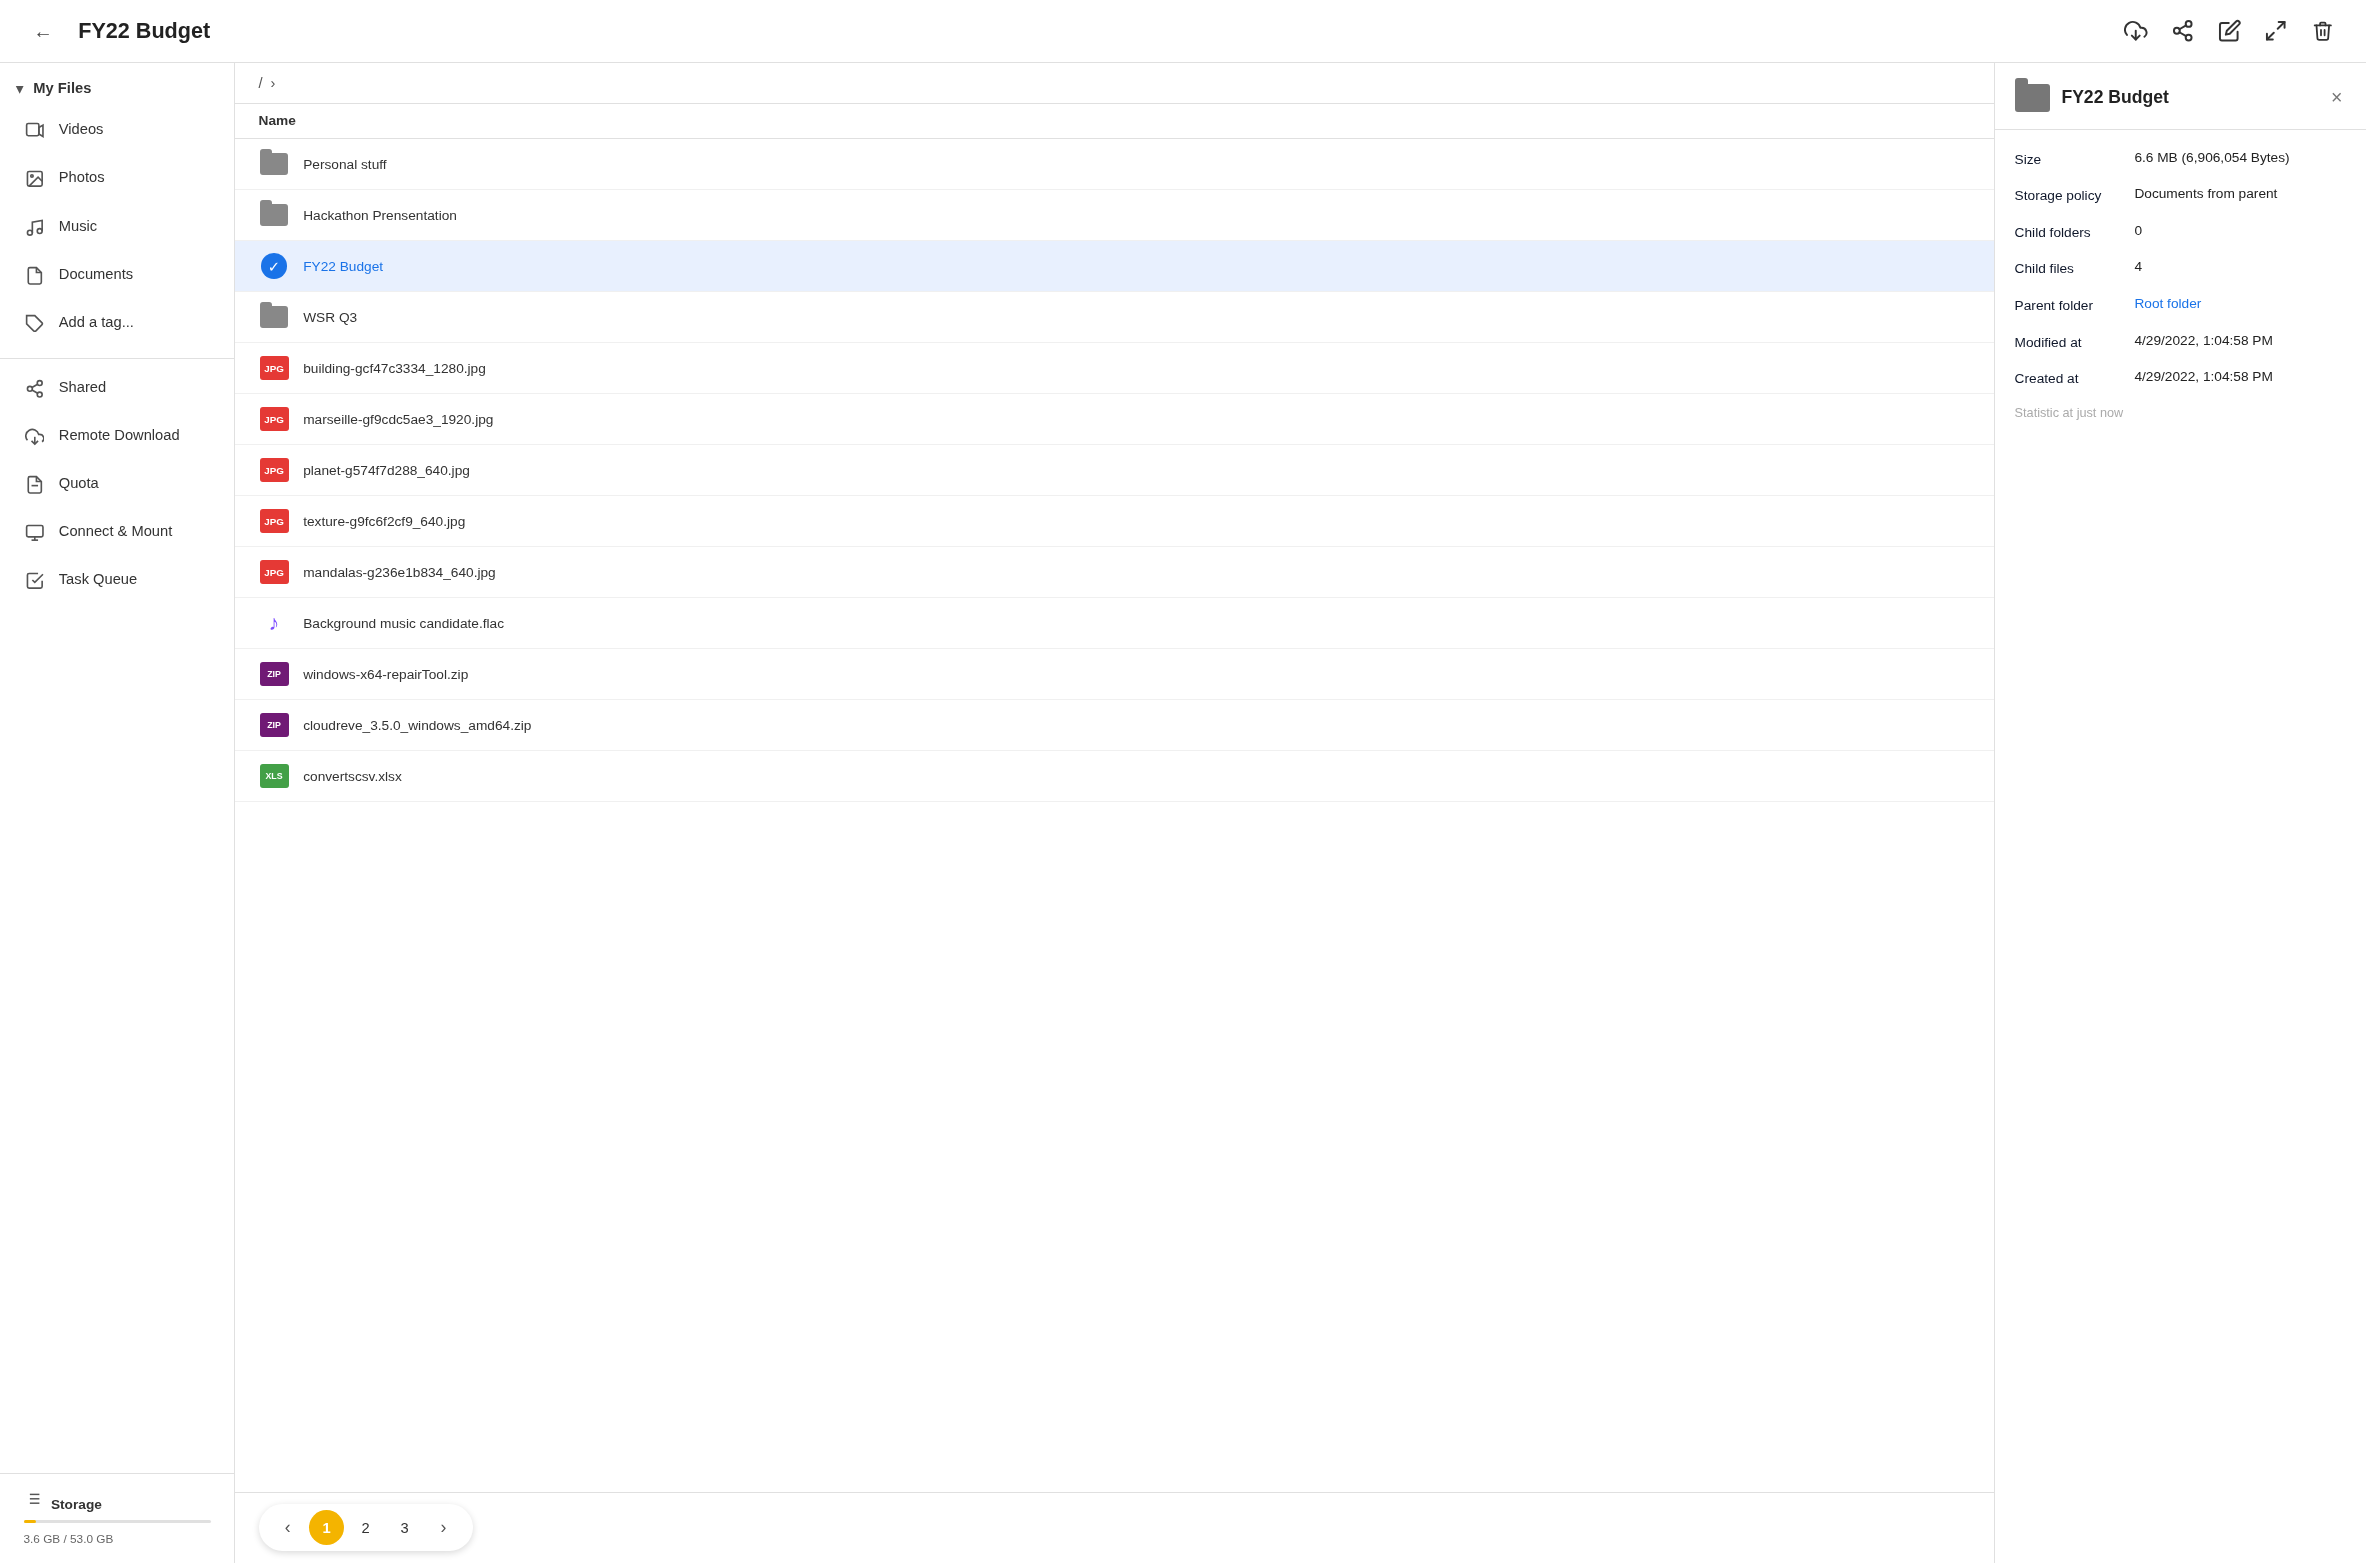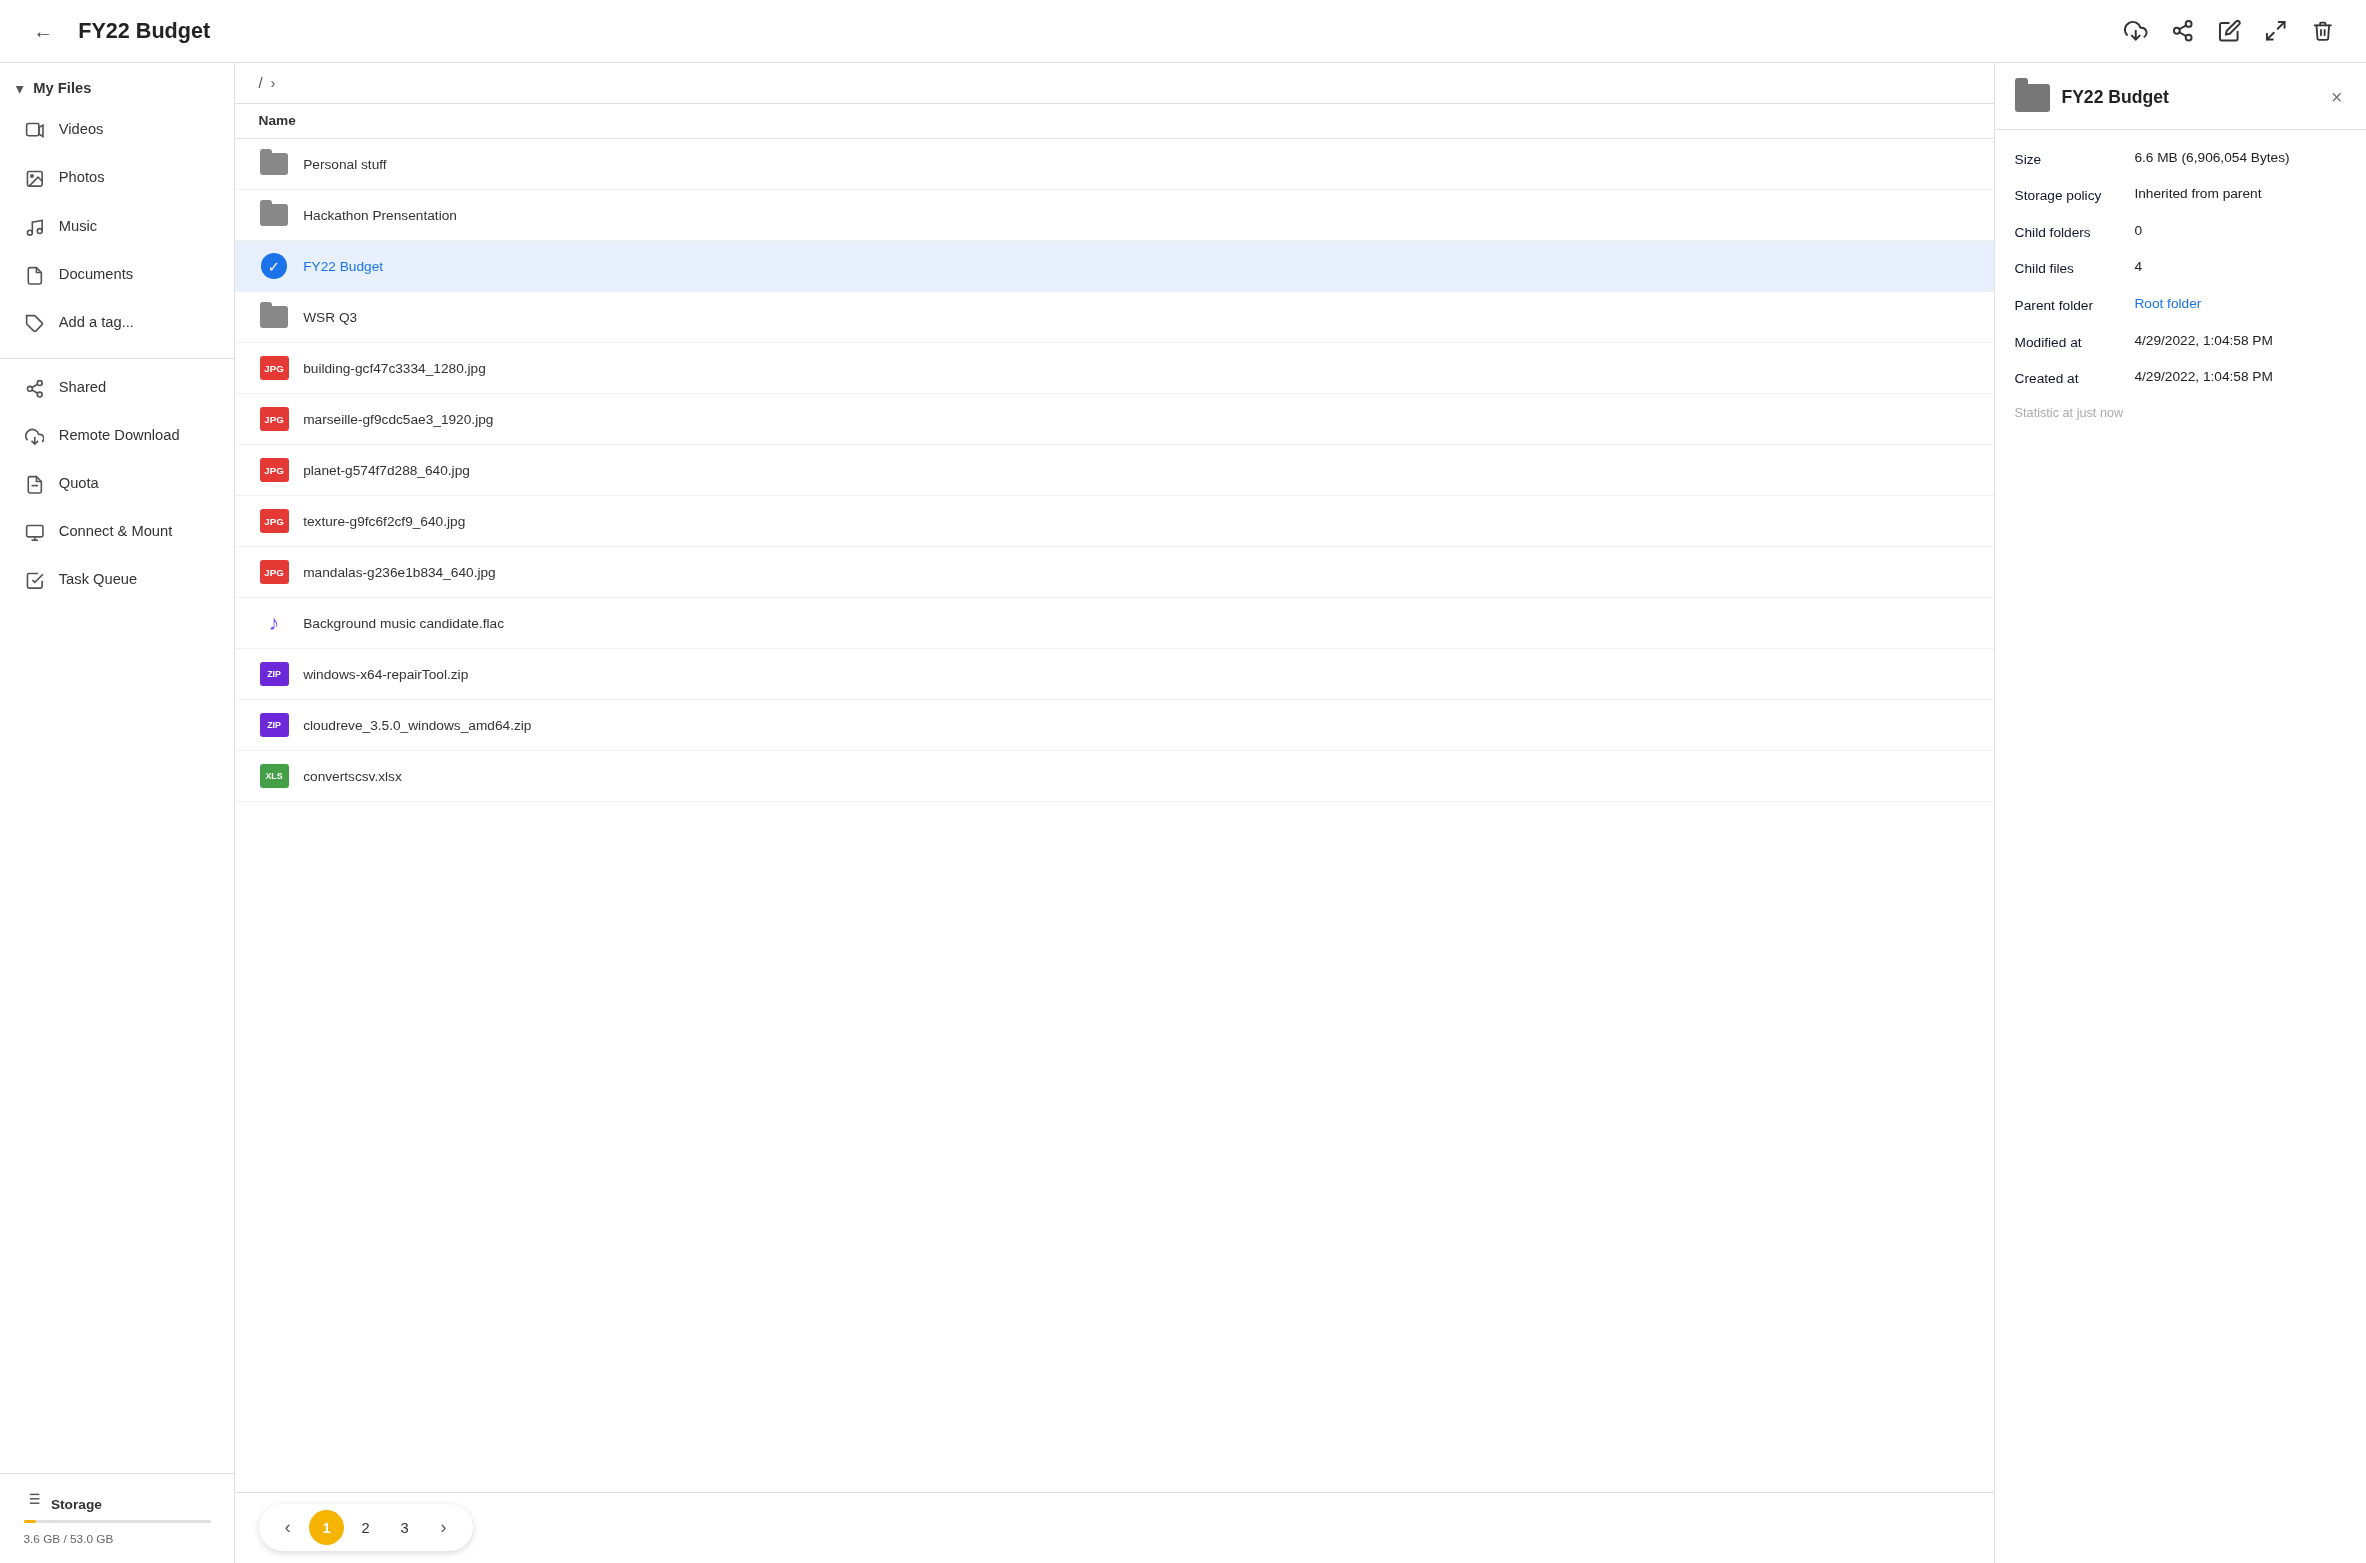--- a/index.html
+++ b/index.html
@@ -92,21 +92,21 @@
 
     
     .img-icon {
       width: 29px; height: 24px; background: #e53935; border-radius: 2.9px;
       display: flex; align-items: center; justify-content: center;
       color: white; font-size: 9.8px; font-weight: bold;
     }
 
     
     .zip-icon {
-      width: 29px; height: 23.5px; background: #6d28d9; border-radius: 2.9px;
+      width: 29px; height: 23.5px; background: #701a75; border-radius: 2.9px;
       display: flex; align-items: center; justify-content: center;
       color: white; font-size: 8.8px; font-weight: bold;
     }
 
     
     .music-icon-shape { font-size: 21.6px; color: #7c4dff; }
 
     
     .xls-icon {
       width: 29px; height: 23.5px; background: #43a047; border-radius: 2.9px;
@@ -475,21 +475,21 @@
       <span class="detail-title">FY22 Budget</span>
       <button class="detail-close">×</button>
     </div>
     <div class="detail-body">
       <div class="detail-row">
         <span class="detail-label">Size</span>
         <span class="detail-value">6.6 MB (6,906,054 Bytes)</span>
       </div>
       <div class="detail-row">
         <span class="detail-label">Storage policy</span>
-        <span class="detail-value">Inherited from parent</span>
+        <span class="detail-value">Documents from parent</span>
       </div>
       <div class="detail-row">
         <span class="detail-label">Child folders</span>
         <span class="detail-value">0</span>
       </div>
       <div class="detail-row">
         <span class="detail-label">Child files</span>
         <span class="detail-value">4</span>
       </div>
       <div class="detail-row">

